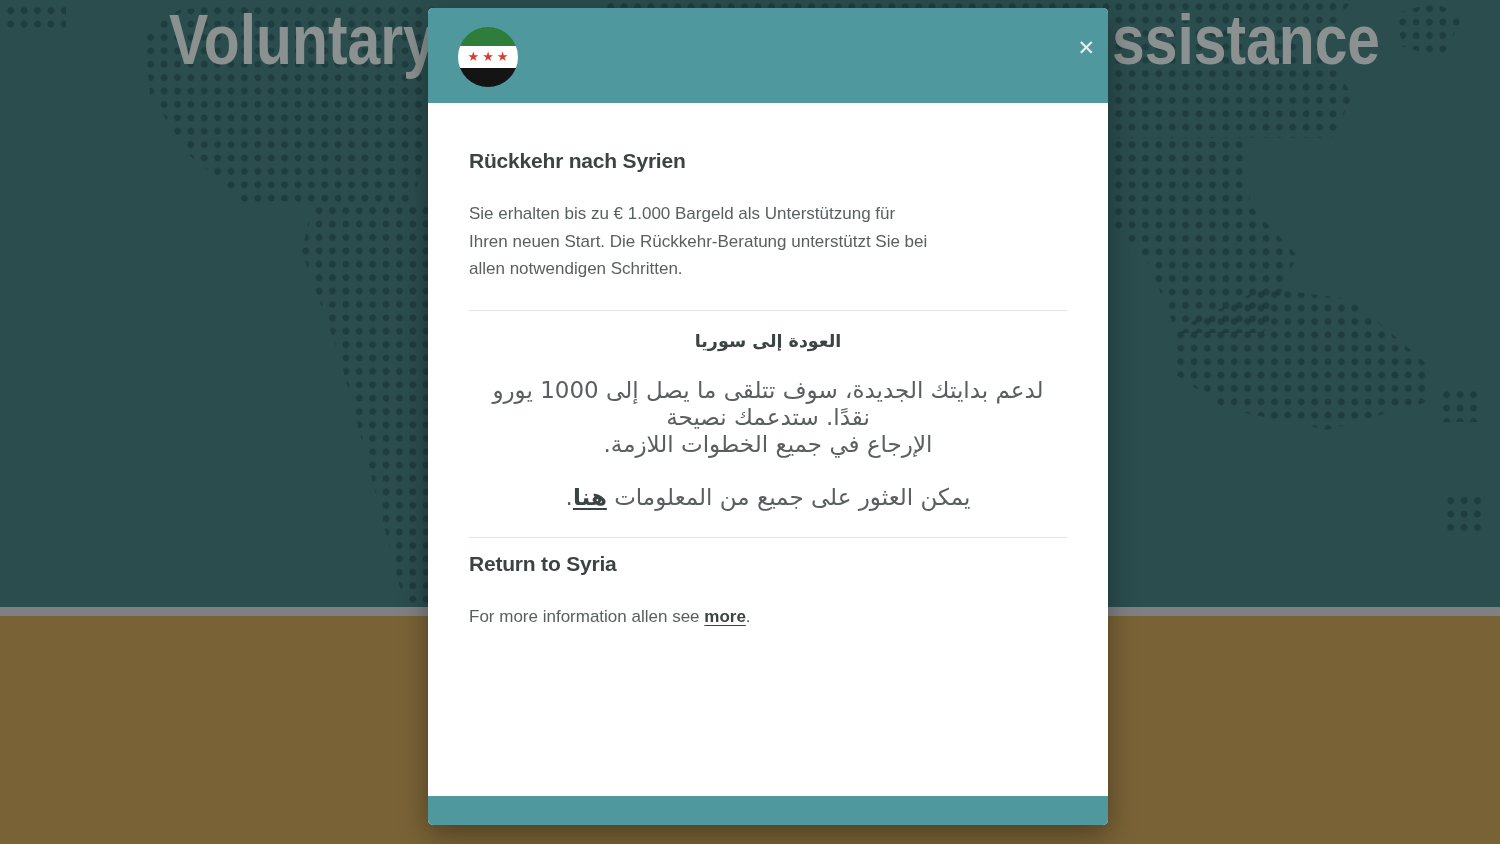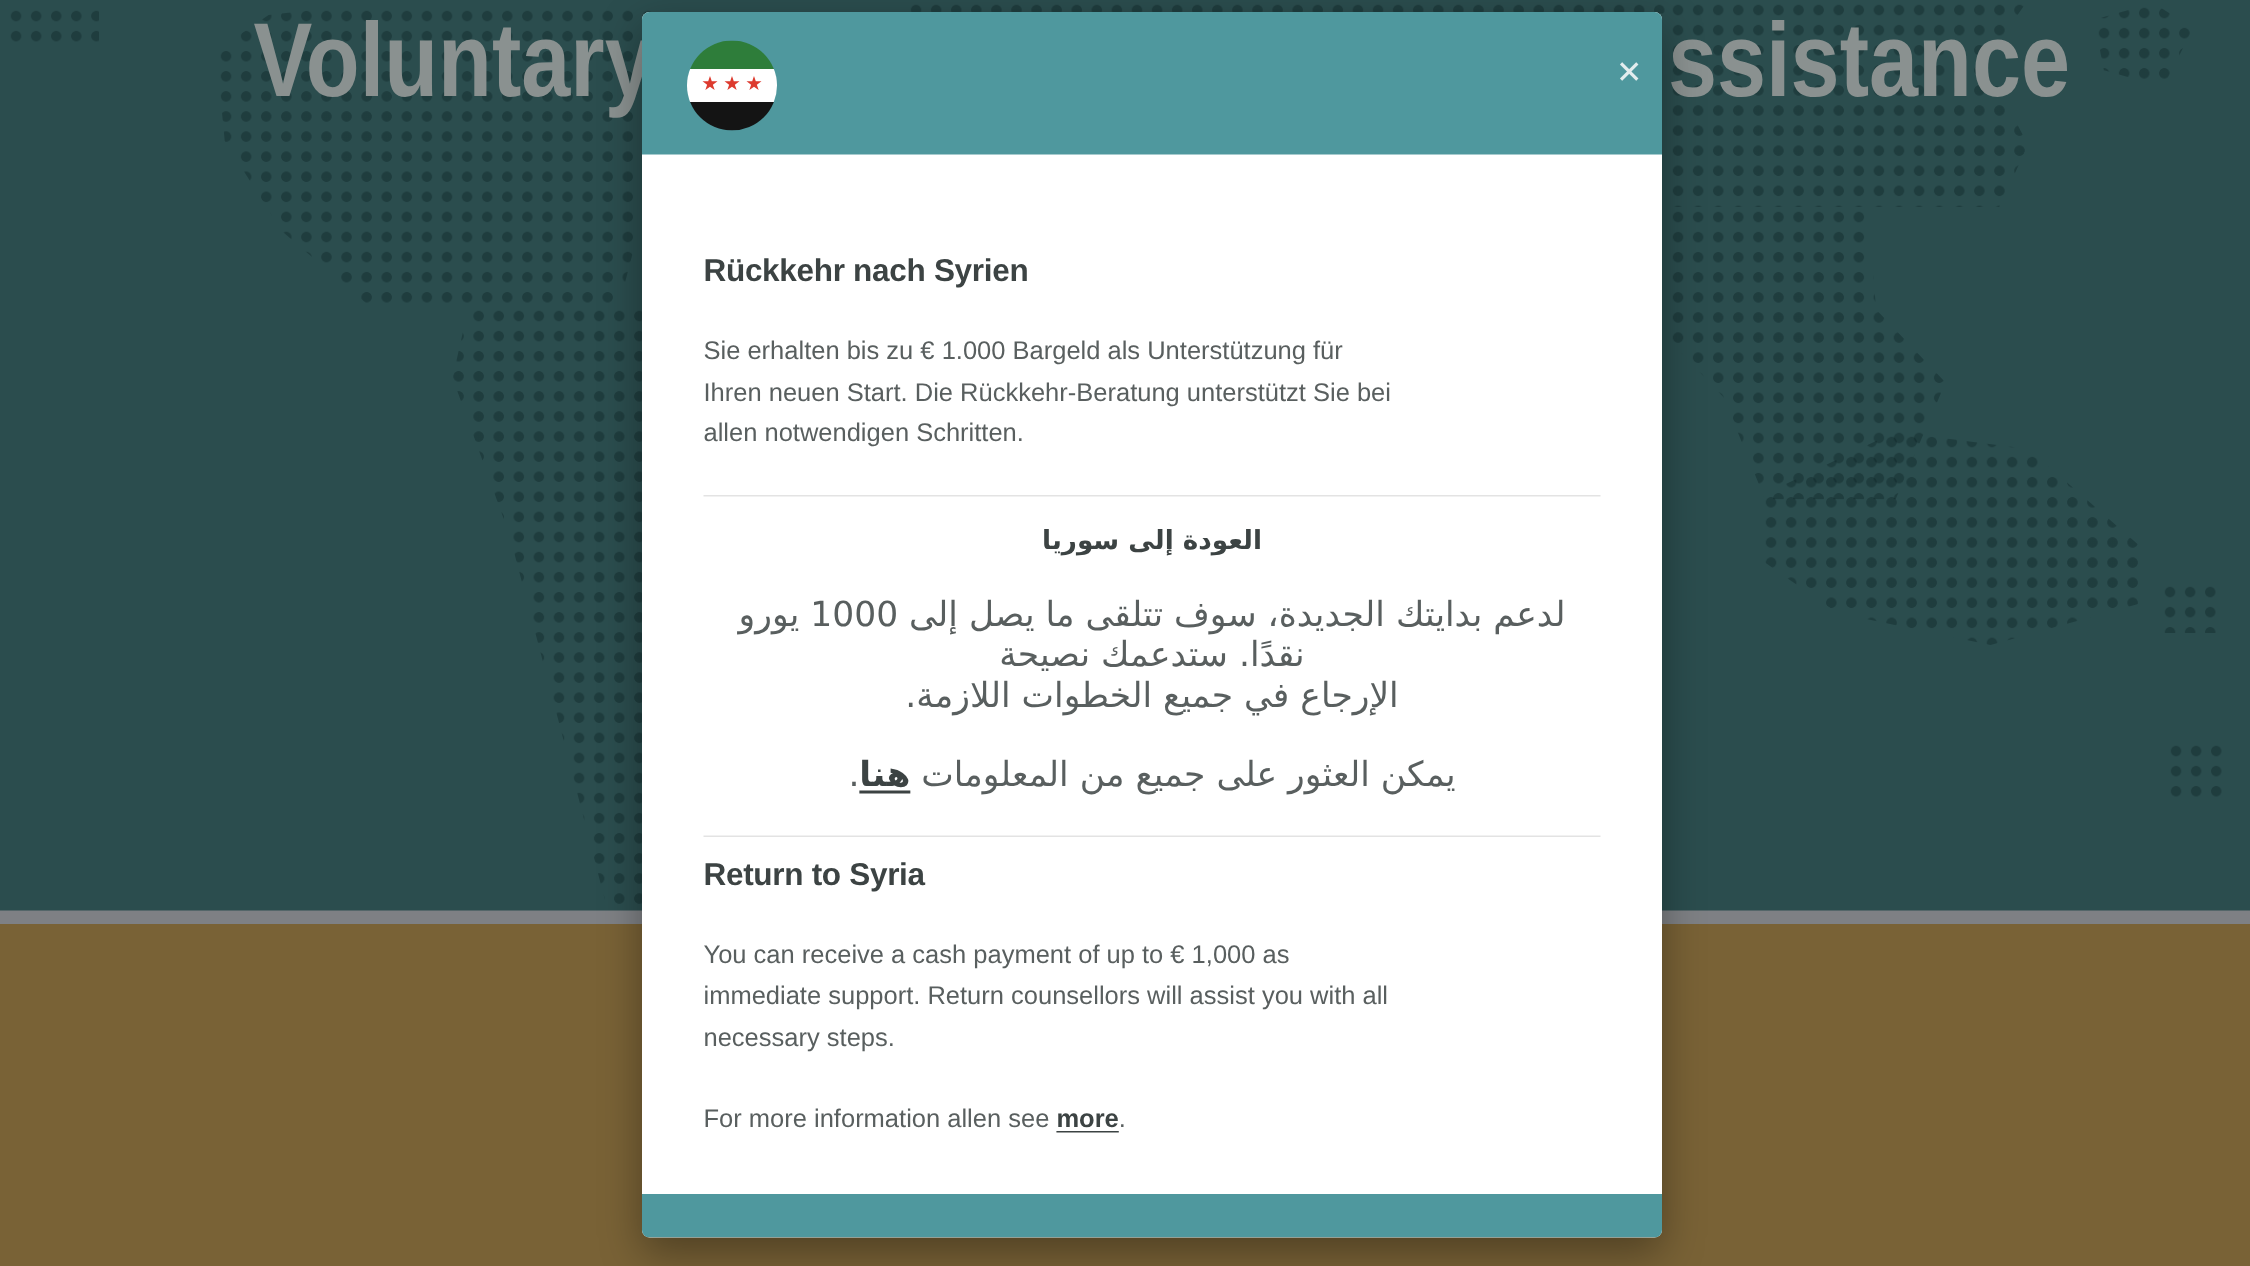--- a/index.html
+++ b/index.html
@@ -81,21 +81,21 @@
     font-family: "DejaVu Sans", sans-serif;
   }
   .close-btn {
     position: absolute; top: 30px; right: 13px;
     background: none; border: none; padding: 0; cursor: pointer;
     color: #e3edee; font-size: 21px; font-weight: 700; line-height: 1;
     font-family: "DejaVu Sans", sans-serif;
   }
 
   .modal-body {
-    flex: 1; padding: 66px 41px 0; color: #595f5f;
+    flex: 1; padding: 46px 41px 0; color: #595f5f;
   }
   .modal-body h2 {
     margin: 0 0 27px; font-size: 21px; line-height: 24px;
     color: #3c4343; letter-spacing: -0.2px;
   }
   .modal-body p {
     margin: 0 0 27px; font-size: 17px; line-height: 27.5px;
   }
   .inline-link {
     color: #3c4343; font-weight: 700;
@@ -155,20 +155,19 @@
     <section class="sec-ar" dir="rtl">
       <h2>العودة إلى سوريا</h2>
       <p>لدعم بدايتك الجديدة، سوف تتلقى ما يصل إلى 1000 يورو نقدًا. ستدعمك نصيحة<br>الإرجاع في جميع الخطوات اللازمة.</p>
       <p><span>يمكن العثور على جميع من المعلومات </span><a href="#" class="inline-link">هنا</a><span>.</span></p>
     </section>
 
     <hr class="rule rule-2">
 
     <section class="sec-en">
       <h2>Return to Syria</h2>
-      <p>You can receive a cash payment of up to € 1,000 as<br>immediate support. Return counsellors will assist you with all<br>necessary steps.</p>
       <p><span>For more information allen see </span><a href="#" class="inline-link">more</a><span>.</span></p>
     </section>
 
   </div>
 
   <div class="modal-footer"></div>
 </div>
 
 </body></html>

